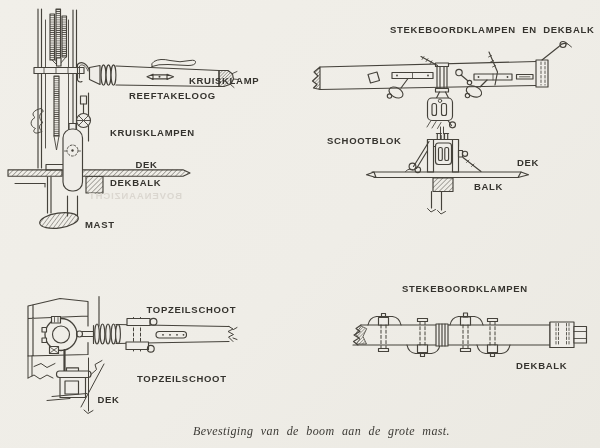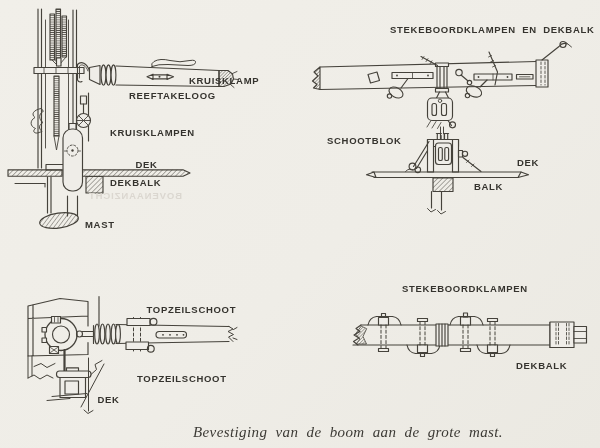--- a/index.html
+++ b/index.html
@@ -15,21 +15,21 @@
   }
   .hdr{word-spacing:3px;}
   .ghost{
     position:absolute;color:#dbd7d0;font-size:9.5px;font-weight:bold;
     letter-spacing:.9px;white-space:nowrap;line-height:1;
     transform:scaleX(-1);
   }
   .caption{
     position:absolute;left:193px;top:424px;
     font-family:"Liberation Serif",serif;font-style:italic;
-    font-size:15px;color:#3c3a35;letter-spacing:.4px;word-spacing:4px;
+    font-size:12px;color:#3c3a35;letter-spacing:.4px;word-spacing:4px;
     white-space:nowrap;
   }
 </style>
 </head>
 <body>
 
 <div class="page">
 
   <svg class="art" width="600" height="448" viewBox="0 0 600 448">
     <defs>

